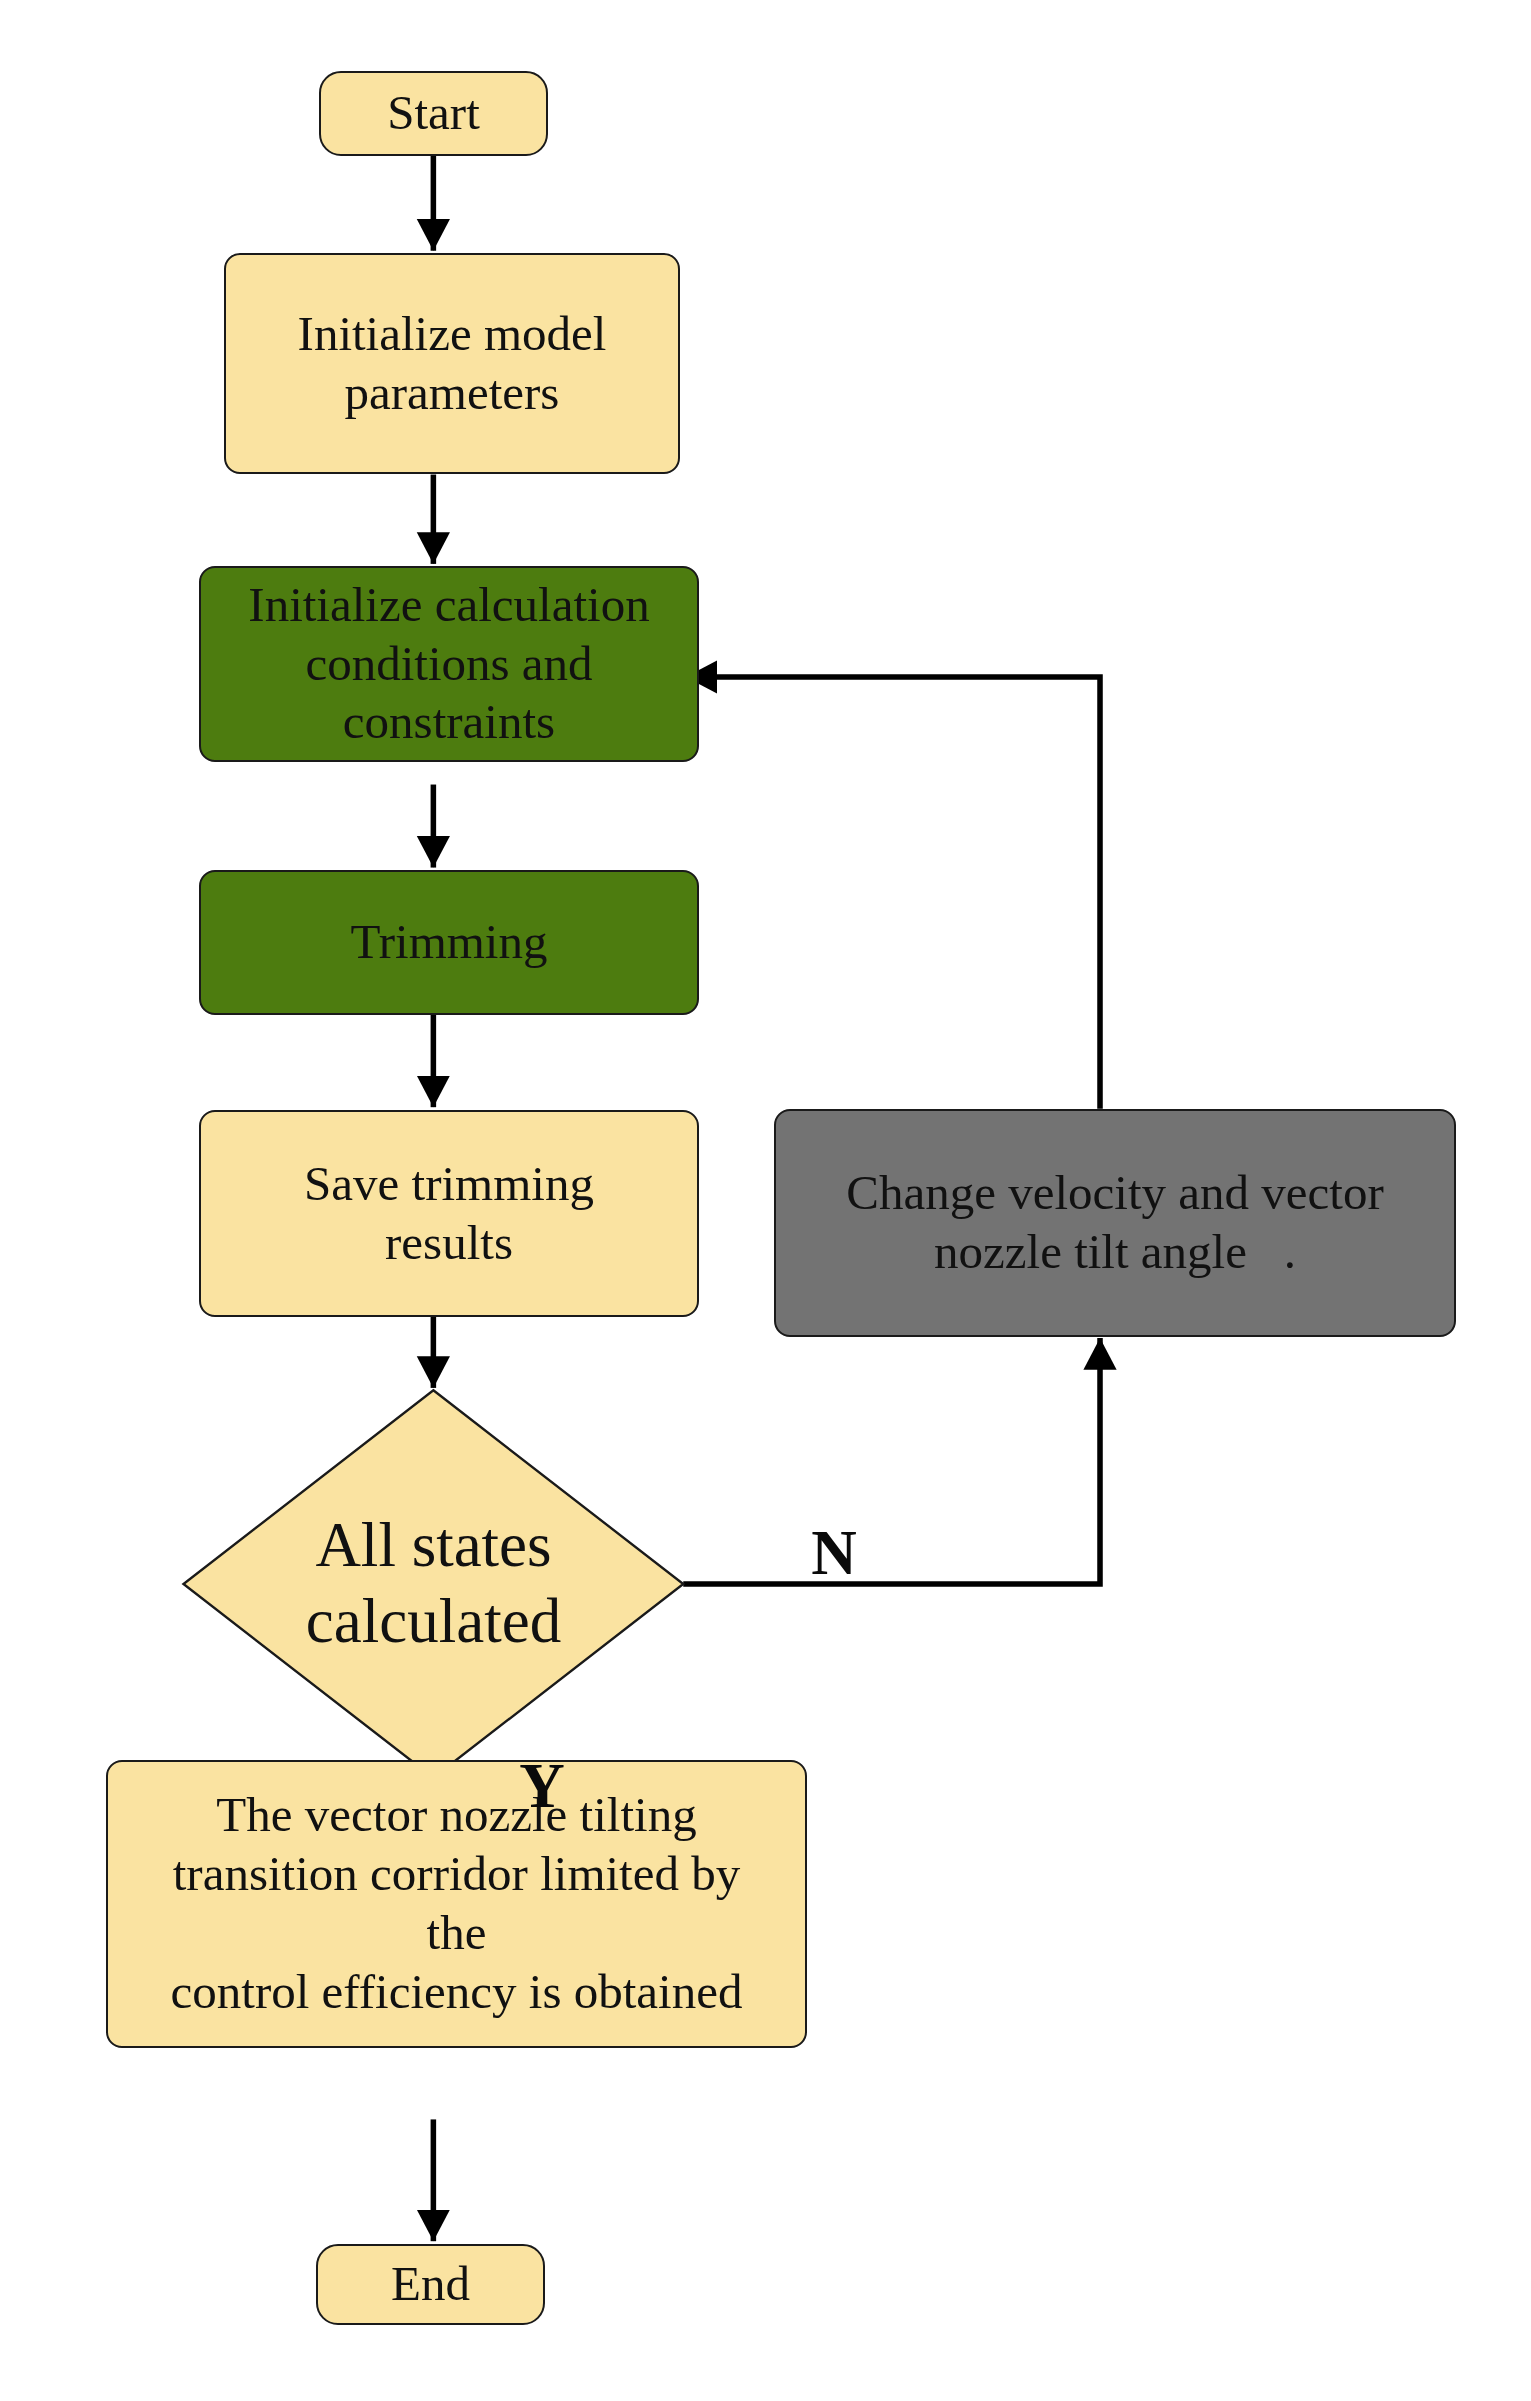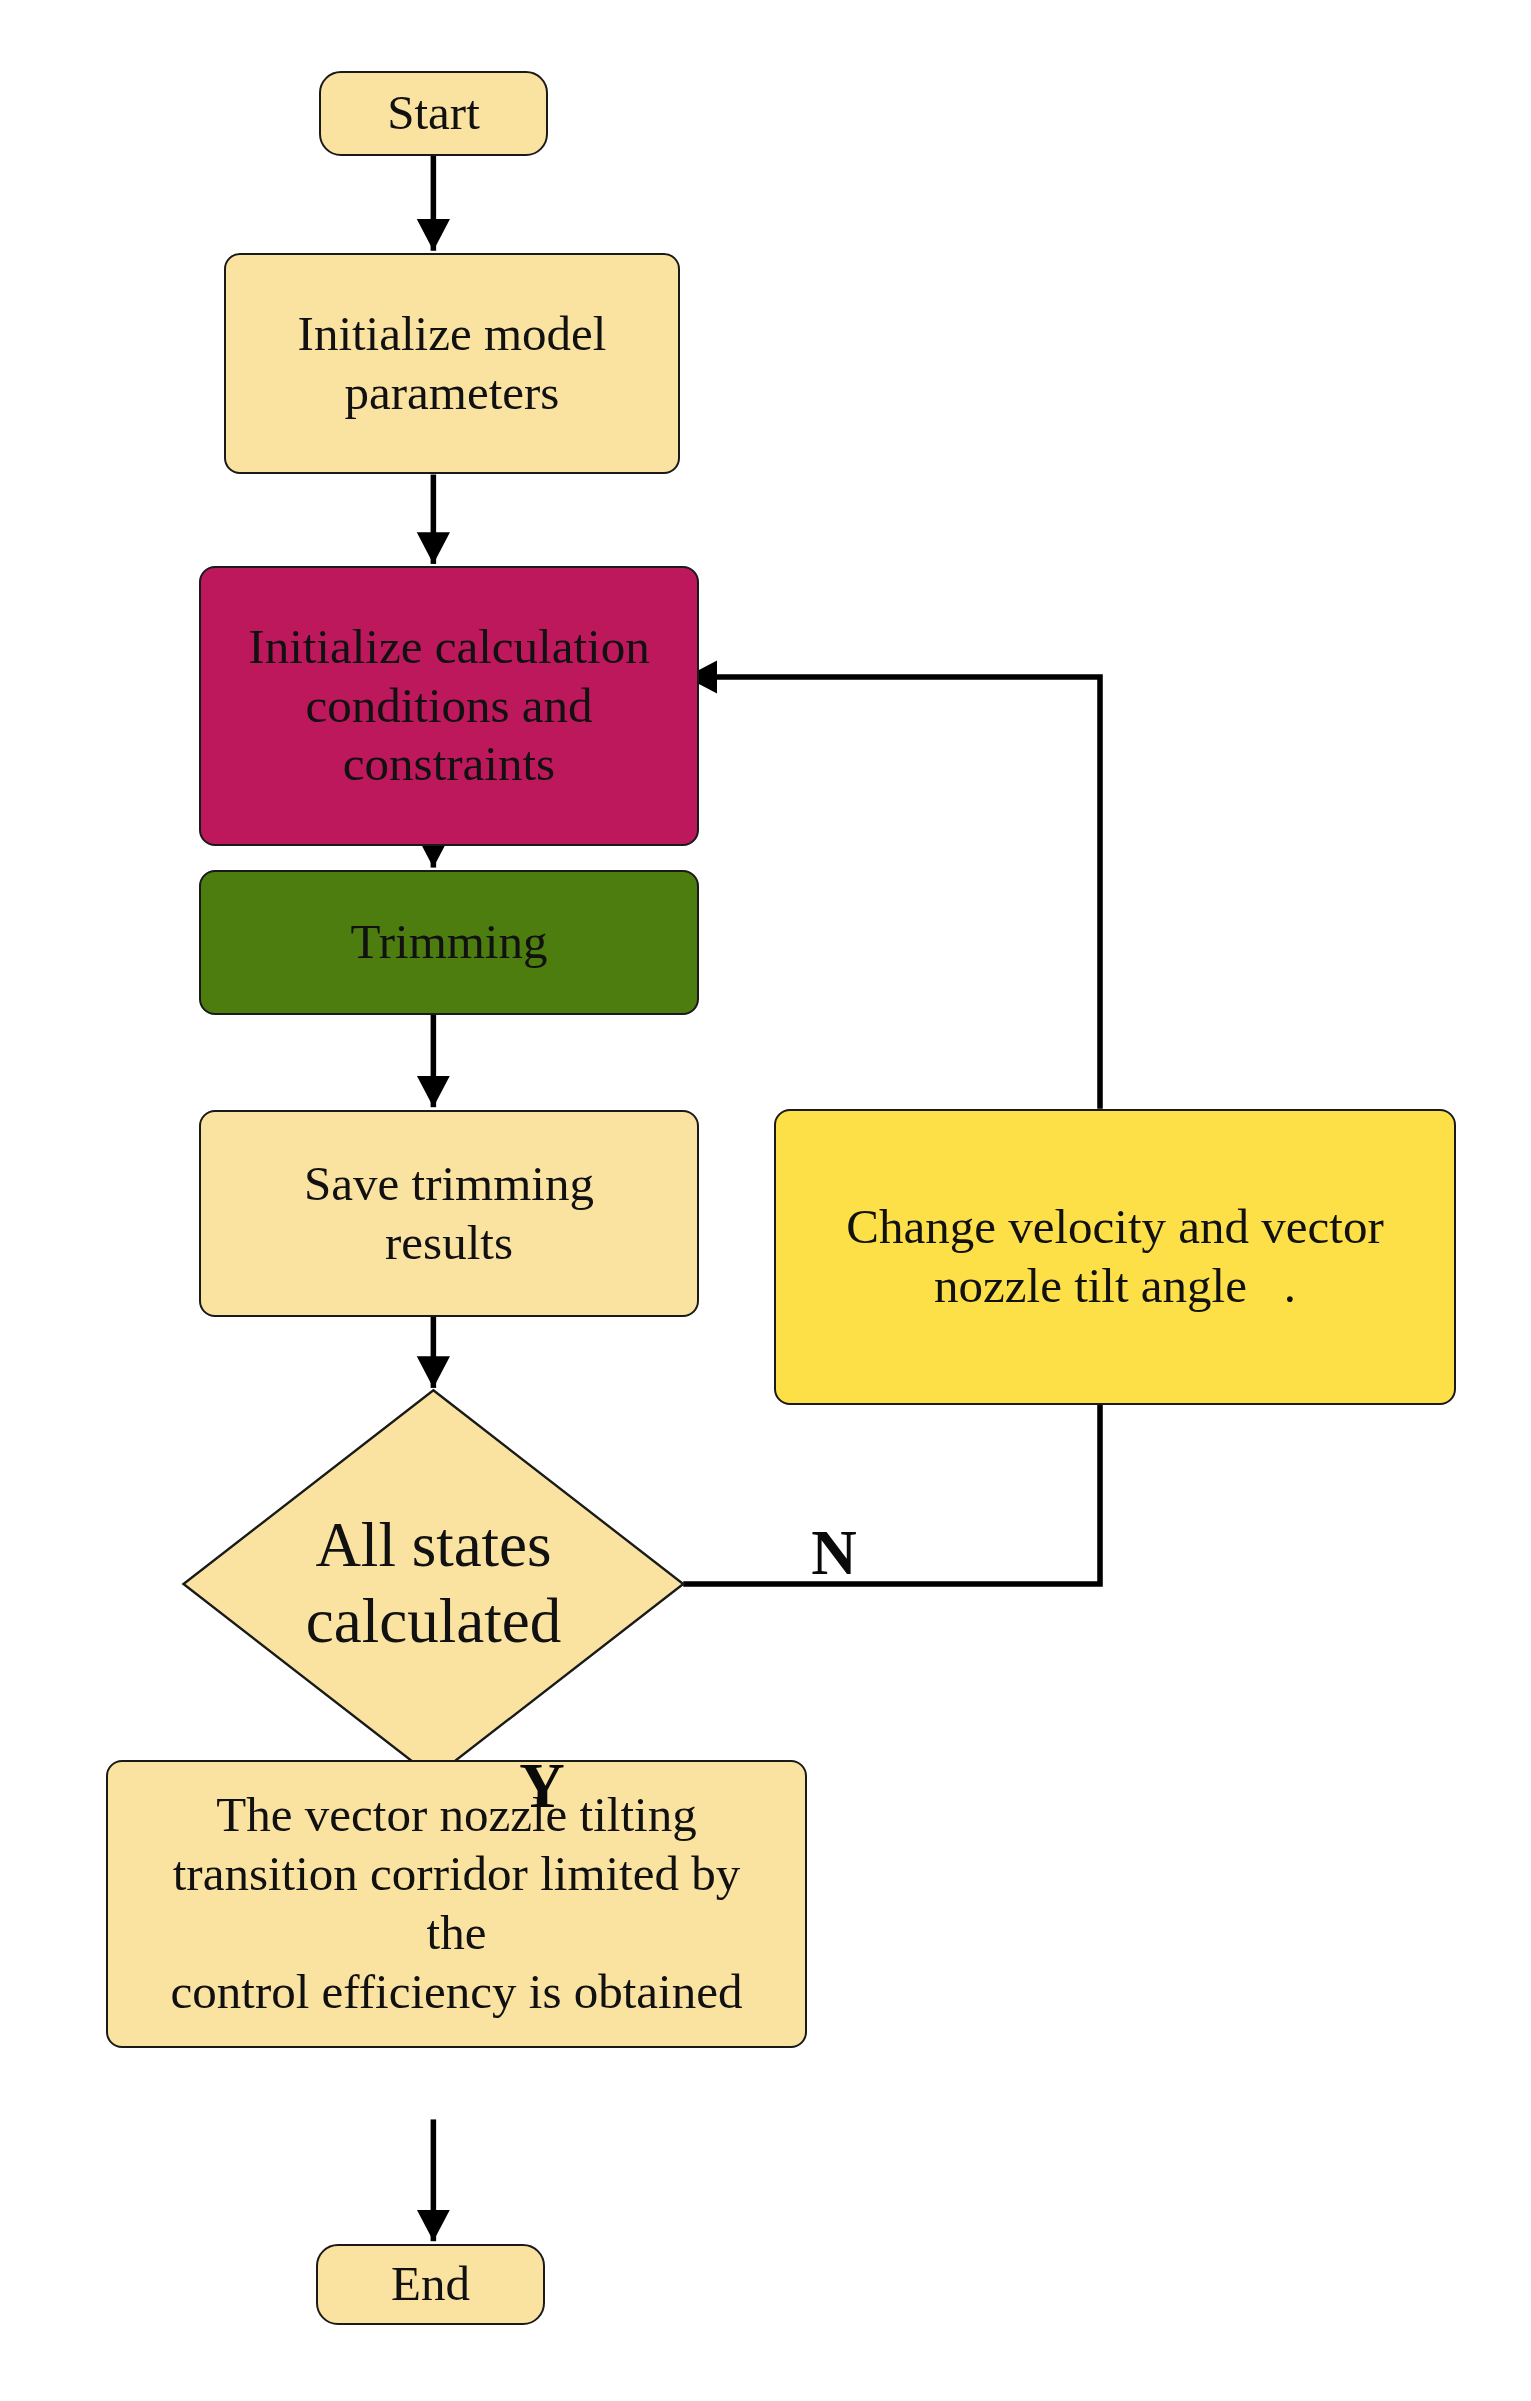--- a/index.html
+++ b/index.html
@@ -93,35 +93,35 @@
 
   <div class="node terminator" style="left: 319px; top: 71px; width: 229px; height: 85px; background-color: rgb(250, 227, 161); border-color: rgb(26, 26, 26); color: rgb(17, 17, 17);">
     <span class="node-label">Start</span>
   </div>
 
   <div class="node process" style="left: 209px; top: 253px; width: 456px; height: 221px; background-color: rgb(250, 227, 161); border-color: rgb(26, 26, 26); color: rgb(17, 17, 17);">
     <span class="node-label">Initialize model
 parameters</span>
   </div>
 
-  <div class="node process" style="left: 184px; top: 566px; width: 500px; height: 280px; background-color: #be185d; border-color: rgb(26, 26, 26); color: rgb(17, 17, 17);">
+  <div class="node process" style="left: 184px; top: 566px; width: 500px; height: 196px; background-color: #4d7c0f; border-color: rgb(26, 26, 26); color: rgb(17, 17, 17);">
     <span class="node-label">Initialize calculation
 conditions and
 constraints</span>
   </div>
 
   <div class="node process" style="left: 184px; top: 870px; width: 500px; height: 145px; background-color: #4d7c0f; border-color: rgb(26, 26, 26); color: rgb(17, 17, 17);">
     <span class="node-label">Trimming</span>
   </div>
 
   <div class="node process" style="left: 184px; top: 1110px; width: 500px; height: 207px; background-color: rgb(250, 227, 161); border-color: rgb(26, 26, 26); color: rgb(17, 17, 17);">
     <span class="node-label">Save trimming results</span>
   </div>
 
-  <div class="node process" style="left: 759px; top: 1109px; width: 682px; height: 296px; background-color: #fde047; border-color: rgb(26, 26, 26); color: rgb(17, 17, 17);">
+  <div class="node process" style="left: 759px; top: 1109px; width: 682px; height: 228px; background-color: #737373; border-color: rgb(26, 26, 26); color: rgb(17, 17, 17);">
     <span class="node-label">Change velocity and vector
 nozzle tilt angle&nbsp;&nbsp;&nbsp;.</span>
   </div>
 
   <div class="diamond-label" style="left:291px; top:1505px; width:285px; height:158px;">
     <span class="node-label">All states
 calculated</span>
   </div>
 
   <div class="node process" style="left: 91px; top: 1760px; width: 701px; height: 288px; background-color: rgb(250, 227, 161); border-color: rgb(26, 26, 26); color: rgb(17, 17, 17);">

